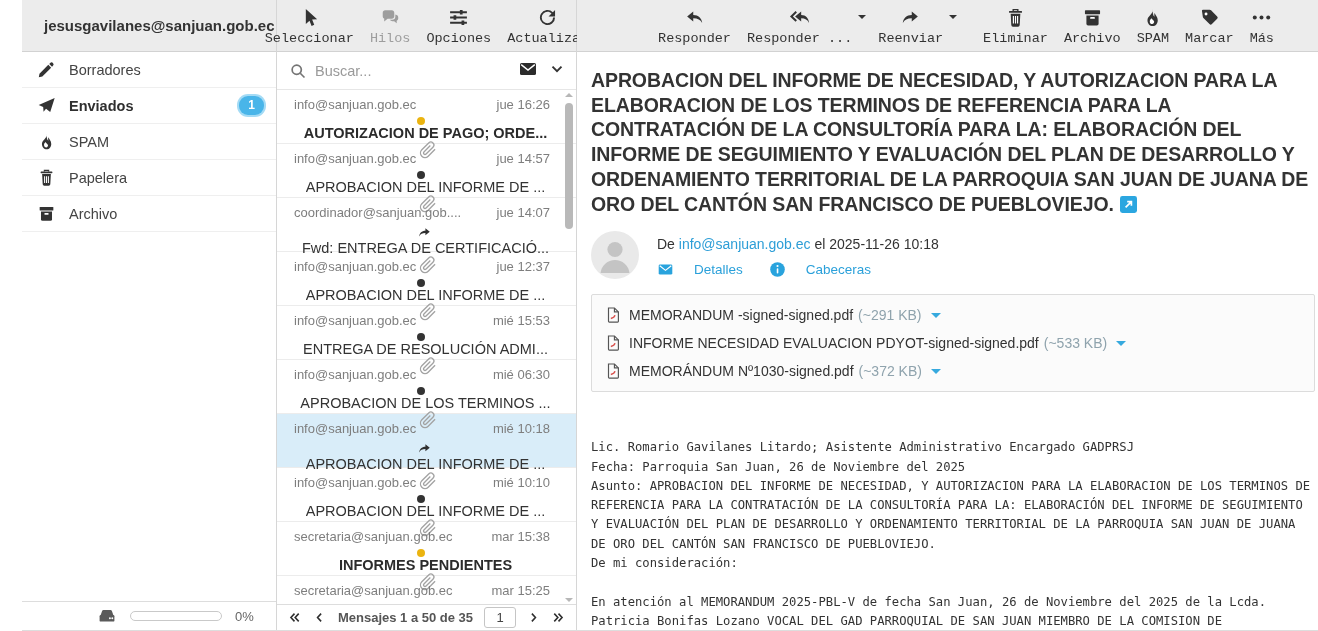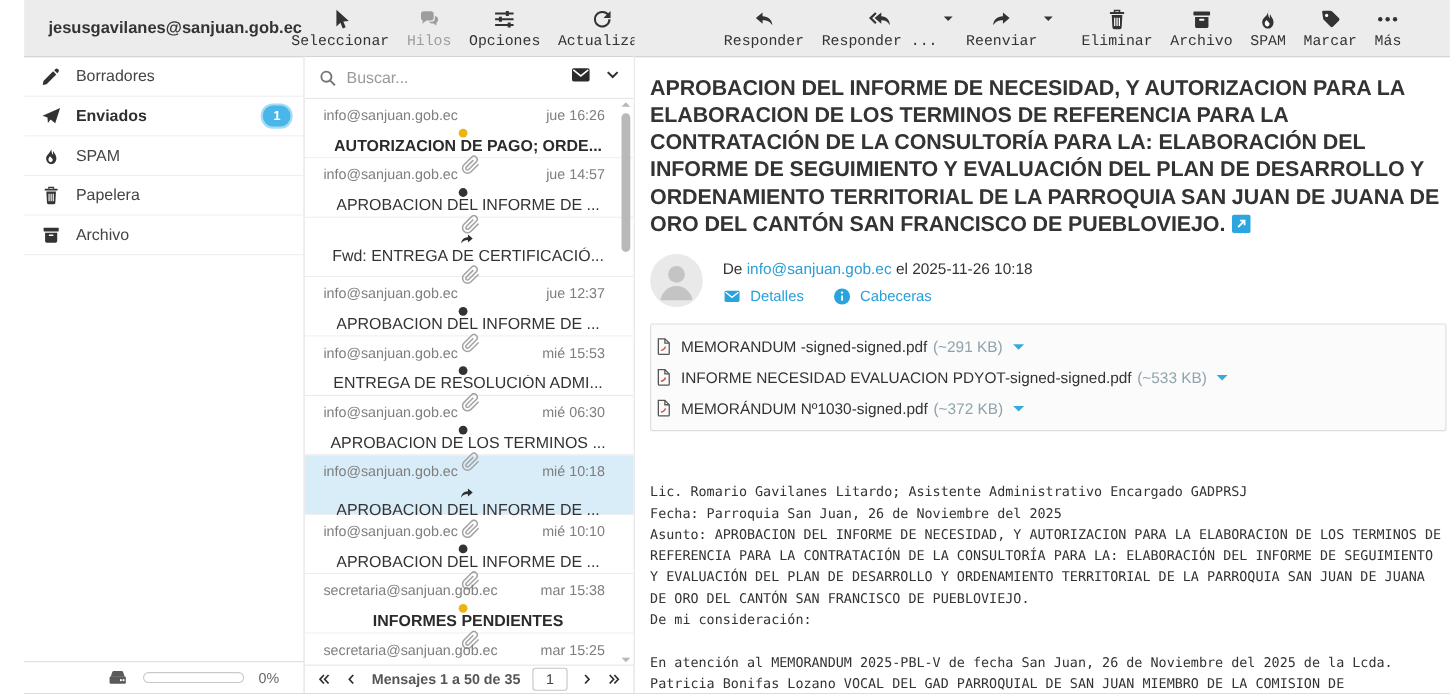--- a/index.html
+++ b/index.html
@@ -83,24 +83,24 @@
   .view-scrollwrap { flex:1; overflow:hidden; position:relative; padding:16px 40px 0 14px; }
   .subject { max-width:728px; font-size:19.5px; font-weight:700; line-height:24.7px; color:#333; letter-spacing:-0.1px; }
   .ext-link { display:inline-block; vertical-align:-2px; margin-left:6px; cursor:pointer; }
   .ext-link svg { width:17px; height:17px; }
 
   .sender-row { display:flex; margin-top:13px; }
   .avatar { width:48px; height:48px; min-width:48px; }
   .sender-info { margin-left:18px; padding-top:5px; font-size:14px; color:#333; }
   .from-line a { color:#2d9ed7; text-decoration:none; cursor:pointer; }
   .meta-line { margin-top:9px; display:flex; gap:26px; }
-  .meta-link { display:flex; align-items:center; gap:8px; color:#2aa0da; font-size:13.5px; cursor:pointer;text-align:center; }
+  .meta-link { display:flex; align-items:center; gap:20px; color:#2aa0da; font-size:13.5px; cursor:pointer;text-align:center; }
   .meta-link svg { width:17px; height:17px; }
 
-  .attach-box { max-width:724px; margin-top:15px; border:1px solid #dcdcdc; background:#fbfbfb; border-radius:2px; padding:6px 2px; }
+  .attach-box { max-width:724px; margin-top:15px; border:1px solid #dcdcdc; background:#fbfbfb; border-radius:2px; padding:6px 12px; }
   .attach-row { display:flex; align-items:center; height:28px; font-size:14px; }
   .attach-row svg.pdf { width:18px; height:18px; margin-right:7px; flex:none; }
   .attach-name { color:#333; cursor:pointer; }
   .attach-size { color:#8fa3ad; margin-left:5px; }
   .attach-caret { width:0; height:0; border:5px solid transparent; border-top-color:#36a9de; margin-left:9px; margin-top:5px; cursor:pointer; }
 
   .mailbody { width:724px; margin-top:46px; font-family:"DejaVu Sans Mono", monospace; font-size:12.2px; line-height:19.3px; color:#333; }
   .bline { min-height:19.3px; }
 
   
@@ -254,20 +254,24 @@
 
             </span>
             <span class="m-subj">APROBACION DEL INFORME DE ...</span>
             <svg class="clip" viewBox="0 0 24 24" fill="none" stroke="currentColor" stroke-width="1.8">
               <path d="M21.44 11.05l-9.19 9.19a6 6 0 0 1-8.49-8.49l9.19-9.19a4 4 0 0 1 5.66 5.66l-9.2 9.19a2 2 0 0 1-2.83-2.83l8.49-8.48"></path>
             </svg>
           </div>
         </div>
 
         <div class="msg-item" data-bold="false" data-attach="true">
+          <div class="m-top">
+            <span class="m-sender">coordinador@sanjuan.gob....</span>
+            <span class="m-date">jue 14:07</span>
+          </div>
           <div class="m-bot">
             <span class="marker" data-marker="arrow">
 
               <svg class="fwd-ic" viewBox="0 0 20 20" fill="currentColor">
                 <path d="M11.2 4.2 17 9l-5.8 4.8v-3C7 10.8 4.6 12.3 2.9 15.2c.4-4.7 3.5-7.6 8.3-7.7z"></path>
               </svg>
             </span>
             <span class="m-subj">Fwd: ENTREGA DE CERTIFICACIÓ...</span>
             <svg class="clip" viewBox="0 0 24 24" fill="none" stroke="currentColor" stroke-width="1.8">
               <path d="M21.44 11.05l-9.19 9.19a6 6 0 0 1-8.49-8.49l9.19-9.19a4 4 0 0 1 5.66 5.66l-9.2 9.19a2 2 0 0 1-2.83-2.83l8.49-8.48"></path>

